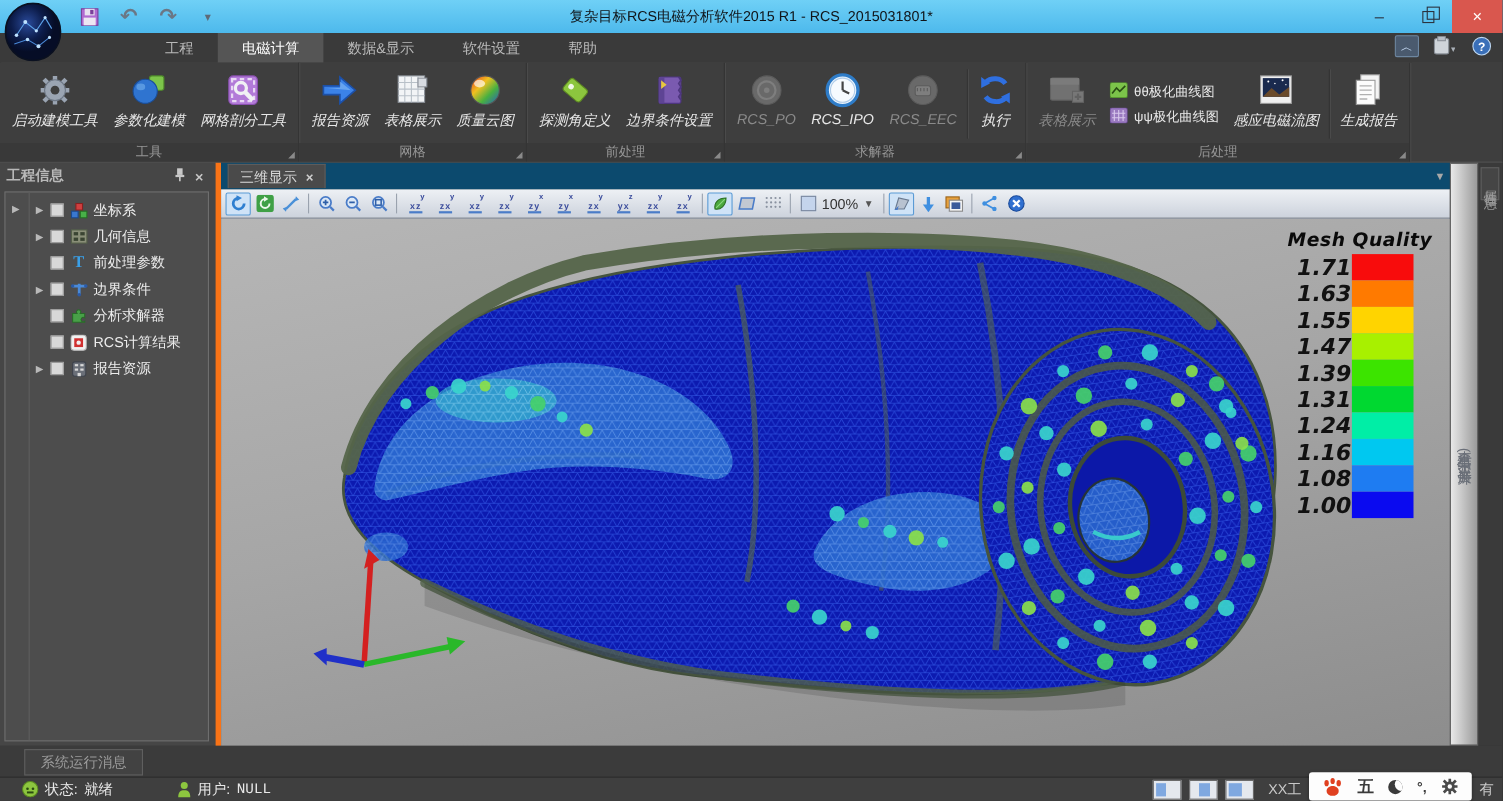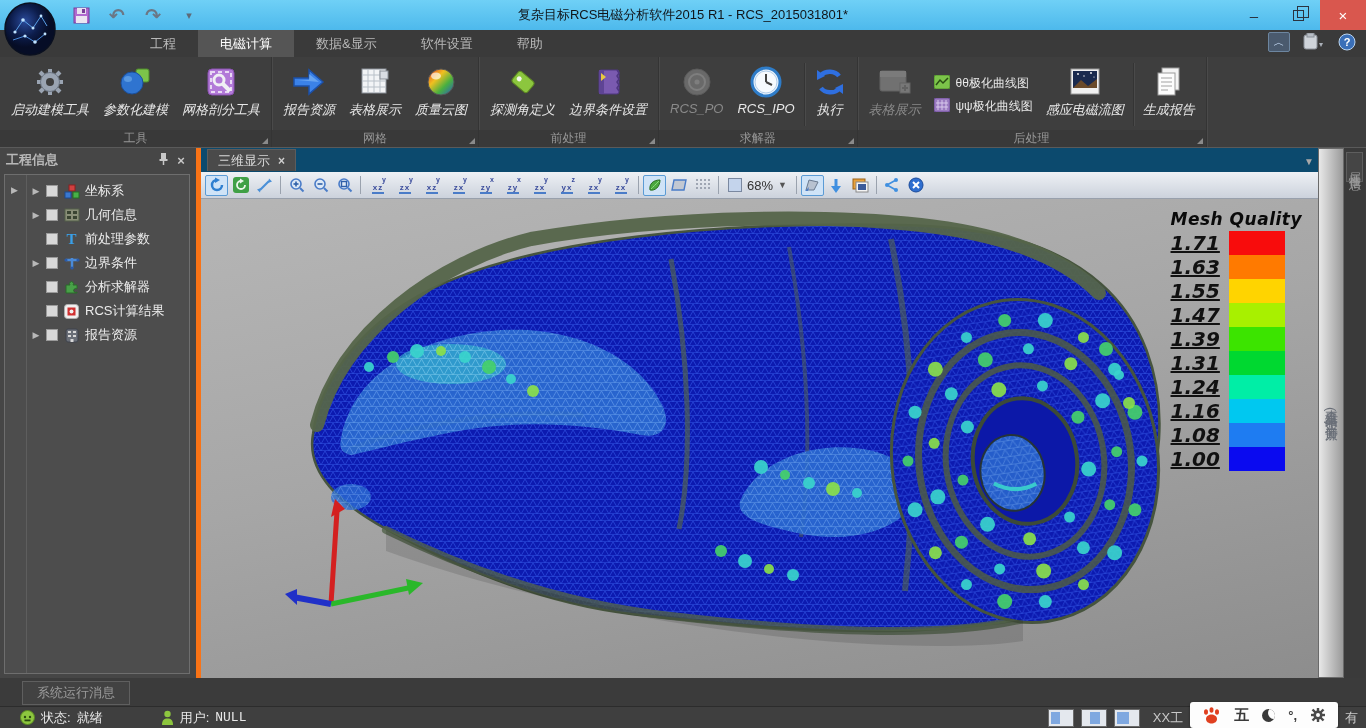--- a/index.html
+++ b/index.html
@@ -90,22 +90,22 @@
   .vt-zoom .caret { font-size:9px; color:#555; }
 
   .canvas { position:relative; flex:1; background:linear-gradient(168deg,#b6b6b6 0%,#a6a6a6 45%,#8d8d8d 100%); overflow:hidden; }
   .model-svg { position:absolute; left:0; top:0; }
 
   
   .legend { position:absolute; right:16px; top:10px; }
   .legend-title { font-family:"DejaVu Sans",sans-serif; font-weight:bold; font-style:italic;
     font-size:17px; color:#0a0a0a; margin-bottom:2px; letter-spacing:.5px; }
   .legend-row { display:flex; align-items:center; height:24px; }
-  .legend-val { width:58px; font-family:"DejaVu Sans",sans-serif;
-    font-weight:bold; font-style:italic; font-size:20px; color:#111; line-height:24px;text-decoration:underline; }
+  .legend-val { width:58px; text-align:right; font-family:"DejaVu Sans",sans-serif;
+    font-weight:bold; font-style:italic; font-size:20px; color:#111; line-height:24px; }
   .legend-sw { width:56px; height:24px; }
 
   
   .collapsebar { width:26px; height:100%; background:linear-gradient(90deg,#e8e8e8,#9a9a9a); border:1px solid #6a6a6a;
     display:flex; align-items:center; justify-content:center; cursor:pointer; }
   .collapsebar span { writing-mode:vertical-rl; color:#6a6f78; font-size:13px; letter-spacing:2px; }
   .rightstrip { width:21px; height:100%; background:#3a3a3a; position:relative; }
   .vstrip-tab { position:absolute; top:4px; left:2px; width:17px; padding:10px 0; border:1px solid #5e5e5e; background:#454545;
     display:flex; justify-content:center; cursor:pointer; }
   .vstrip-tab span { writing-mode:vertical-rl; color:#9a9a9a; font-size:12px; letter-spacing:2px; }
@@ -355,20 +355,35 @@
           <span class="ric">
             <svg width="34" height="34" viewBox="0 0 34 34">
                 <circle cx="17" cy="17" r="14" fill="#e8f2fc" stroke="#2e7cc8" stroke-width="3"></circle>
                 <circle cx="17" cy="17" r="11" fill="#f6fafe" stroke="#b0ccE8"></circle>
                 <line x1="17" y1="17" x2="17" y2="9" stroke="#444" stroke-width="2"></line>
                 <line x1="17" y1="17" x2="23" y2="20" stroke="#444" stroke-width="2"></line>
               </svg>
           </span>
           <span>RCS_IPO</span>
         </div>
+        <div class="rbtn disabled">
+          <span class="ric">
+            <svg width="32" height="32" viewBox="0 0 32 32">
+                <circle cx="16" cy="16" r="13" fill="#9aa0a8" stroke="#7a8088"></circle>
+                <rect x="9" y="12" width="14" height="9" rx="2" fill="#c8ccd2" stroke="#7a8088"></rect>
+                <g stroke="#7a8088" stroke-width="1">
+                  <line x1="11" y1="14" x2="11" y2="17"></line>
+                  <line x1="14" y1="14" x2="14" y2="17"></line>
+                  <line x1="17" y1="14" x2="17" y2="17"></line>
+                  <line x1="20" y1="14" x2="20" y2="17"></line>
+                </g>
+              </svg>
+          </span>
+          <span>RCS_EEC</span>
+        </div>
         <div class="rdivider"></div>
         <div class="rbtn">
           <span class="ric">
             <svg width="32" height="32" viewBox="0 0 32 32">
                 <path d="M25,10 A11,9 0 0 0 7,9" fill="none" stroke="#2f6fe0" stroke-width="4.5"></path>
                 <polygon points="3,4 11,10 3,14" fill="#2f6fe0"></polygon>
                 <path d="M7,22 A11,9 0 0 0 25,23" fill="none" stroke="#2f6fe0" stroke-width="4.5"></path>
                 <polygon points="29,28 21,22 29,18" fill="#2f6fe0"></polygon>
               </svg>
           </span>
@@ -689,21 +704,21 @@
                 <circle cx="2" cy="10" r="1"></circle>
                 <circle cx="6" cy="10" r="1"></circle>
                 <circle cx="10" cy="10" r="1"></circle>
                 <circle cx="14" cy="10" r="1"></circle>
               </g>
             </svg>
         </div>
         <div class="vt-sep"></div>
         <div class="vt-zoom">
           <span class="zsq"></span>
-          <span>68%</span>
+          <span>100%</span>
           <span class="caret">▼</span>
         </div>
         <div class="vt-sep"></div>
         <div class="vt-btn sel">
           <svg width="16" height="14" viewBox="0 0 16 14">
               <path d="M2,12 L5,2 L14,4 L10,12 Z" fill="#b8c2d0" stroke="#6a7a90"></path>
               <polygon points="1,13 5,9 4,13" fill="#4a7cc8"></polygon>
             </svg>
         </div>
         <div class="vt-btn">

